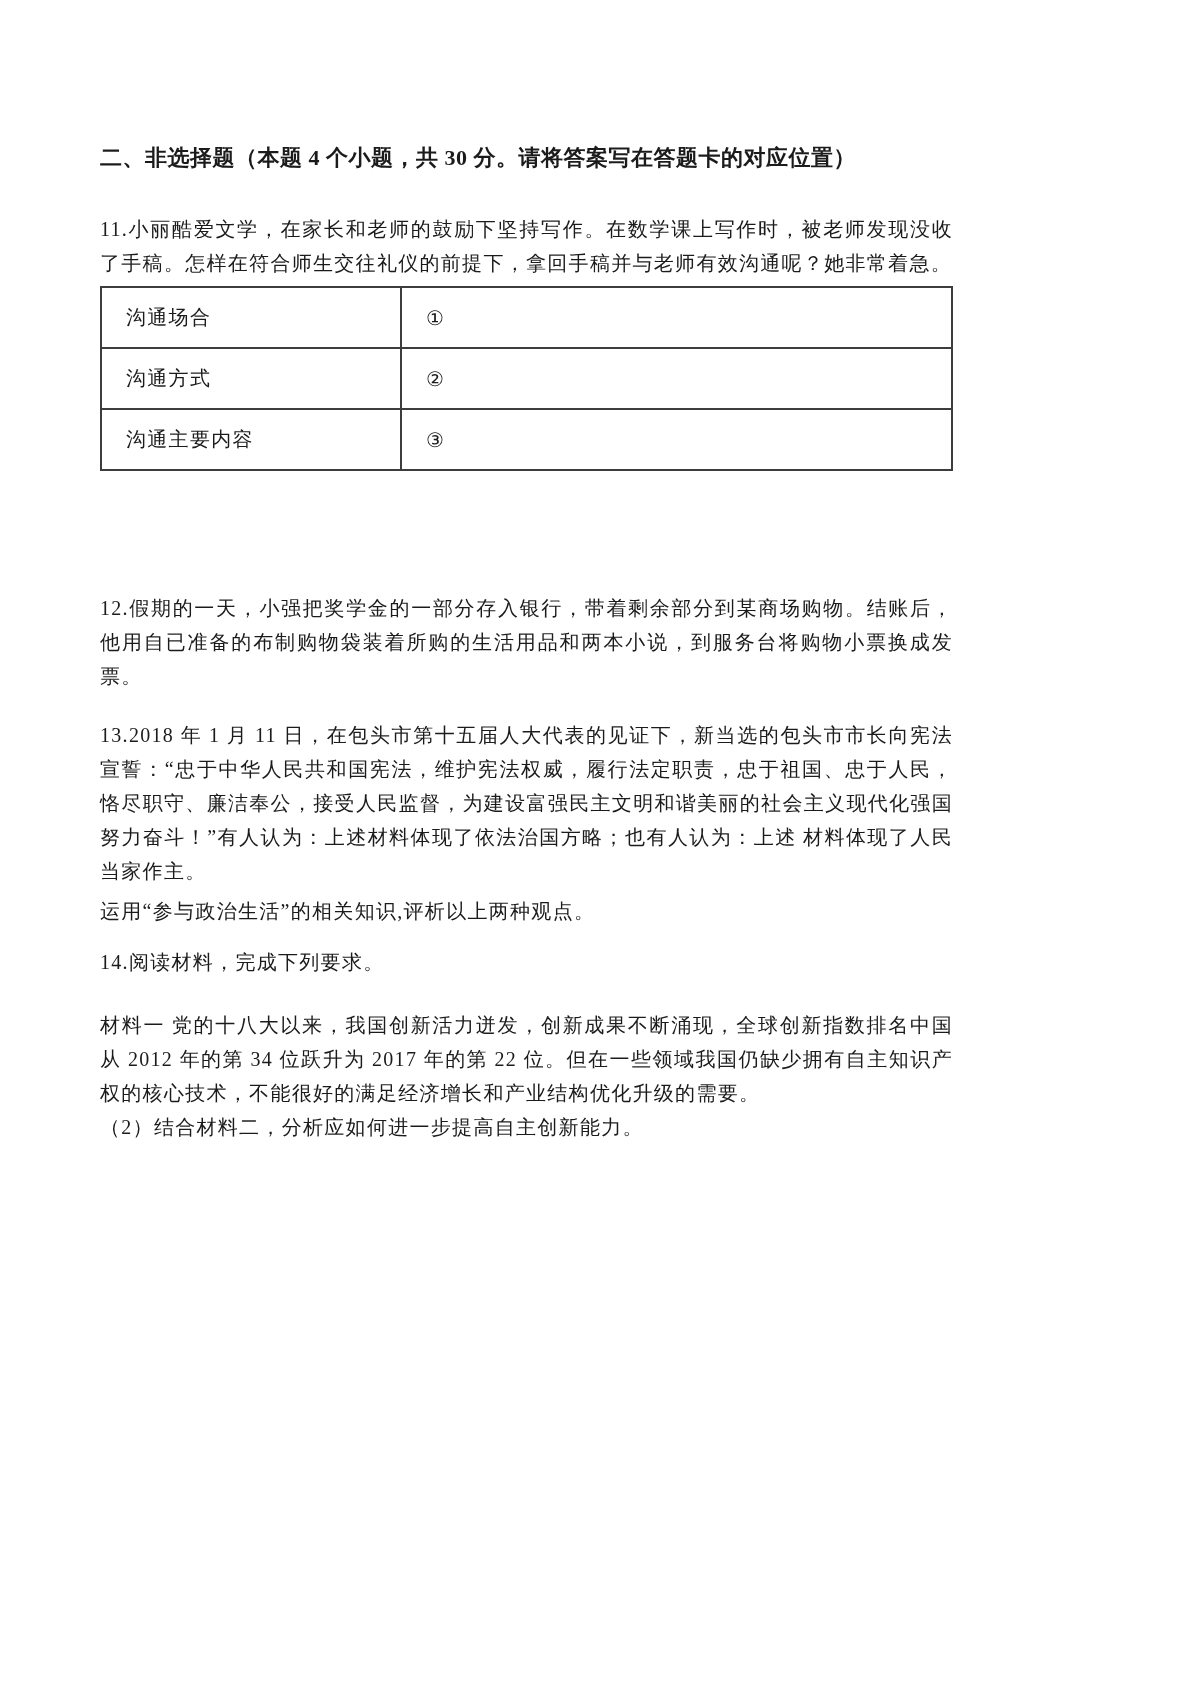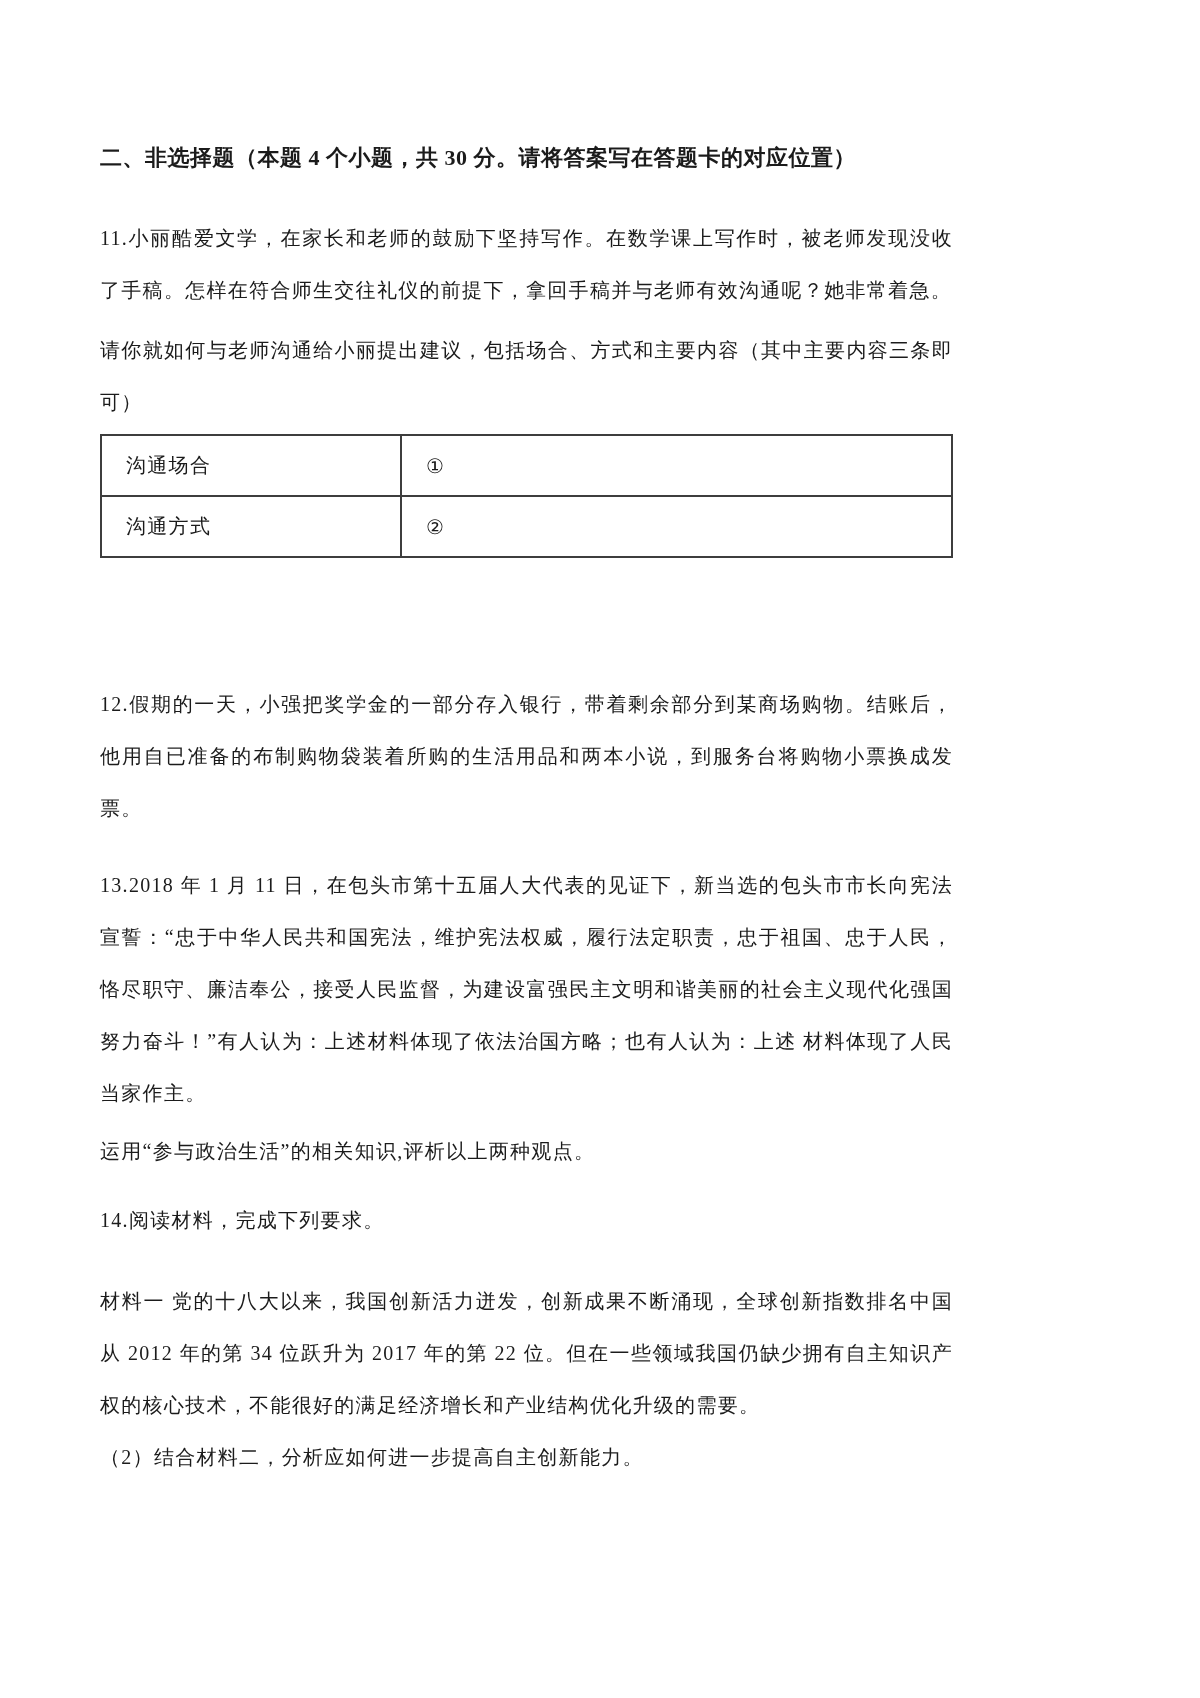--- a/index.html
+++ b/index.html
@@ -23,21 +23,21 @@
   }
   .section-title {
     font-size: 22px;
     font-weight: bold;
     letter-spacing: 0.5px;
     line-height: 30px;
     white-space: nowrap;
   }
   .para {
     font-size: 20px;
-    line-height: 52px;
+    line-height: 34px;
     letter-spacing: 1.3px;
     text-align: justify;
     margin: 0;
   }
   .q11-body   { margin-top: 39px; }
   .q11-prompt { margin-top: 8px; }
   .comm-table {
     border-collapse: collapse;
     table-layout: fixed;
     width: 100%;
@@ -64,31 +64,34 @@
 </style>
 </head>
 <body>
 
 <div class="page">
 
   <div class="section-title">二、非选择题（本题 4 个小题，共 30 分。请将答案写在答题卡的对应位置）</div>
 
   <p class="para q11-body">11.小丽酷爱文学，在家长和老师的鼓励下坚持写作。在数学课上写作时，被老师发现没收了手稿。怎样在符合师生交往礼仪的前提下，拿回手稿并与老师有效沟通呢？她非常着急。</p>
 
-  <p class="para q11-prompt">请你就如何与老师沟通给小丽提出建议，包括场合、方式和主要内容（其中主要内容三条即可）</p>
 
   <table class="comm-table">
     <tbody>
       <tr>
         <td class="label-col">沟通场合</td>
         <td>①</td>
       </tr>
       <tr>
         <td class="label-col">沟通方式</td>
         <td>②</td>
+      </tr>
+      <tr>
+        <td class="label-col">沟通主要内容</td>
+        <td>③</td>
       </tr>
     </tbody>
   </table>
 
   <p class="para q12-body">12.假期的一天，小强把奖学金的一部分存入银行，带着剩余部分到某商场购物。结账后，他用自已准备的布制购物袋装着所购的生活用品和两本小说，到服务台将购物小票换成发票。</p>
 
 
   <p class="para q13-body">13.2018 年 1 月 11 日，在包头市第十五届人大代表的见证下，新当选的包头市市长向宪法宣誓：“忠于中华人民共和国宪法，维护宪法权威，履行法定职责，忠于祖国、忠于人民，恪尽职守、廉洁奉公，接受人民监督，为建设富强民主文明和谐美丽的社会主义现代化强国努力奋斗！”有人认为：上述材料体现了依法治国方略；也有人认为：上述 材料体现了人民当家作主。</p>
 
   <p class="para q13-prompt">运用“参与政治生活”的相关知识,评析以上两种观点。</p>

